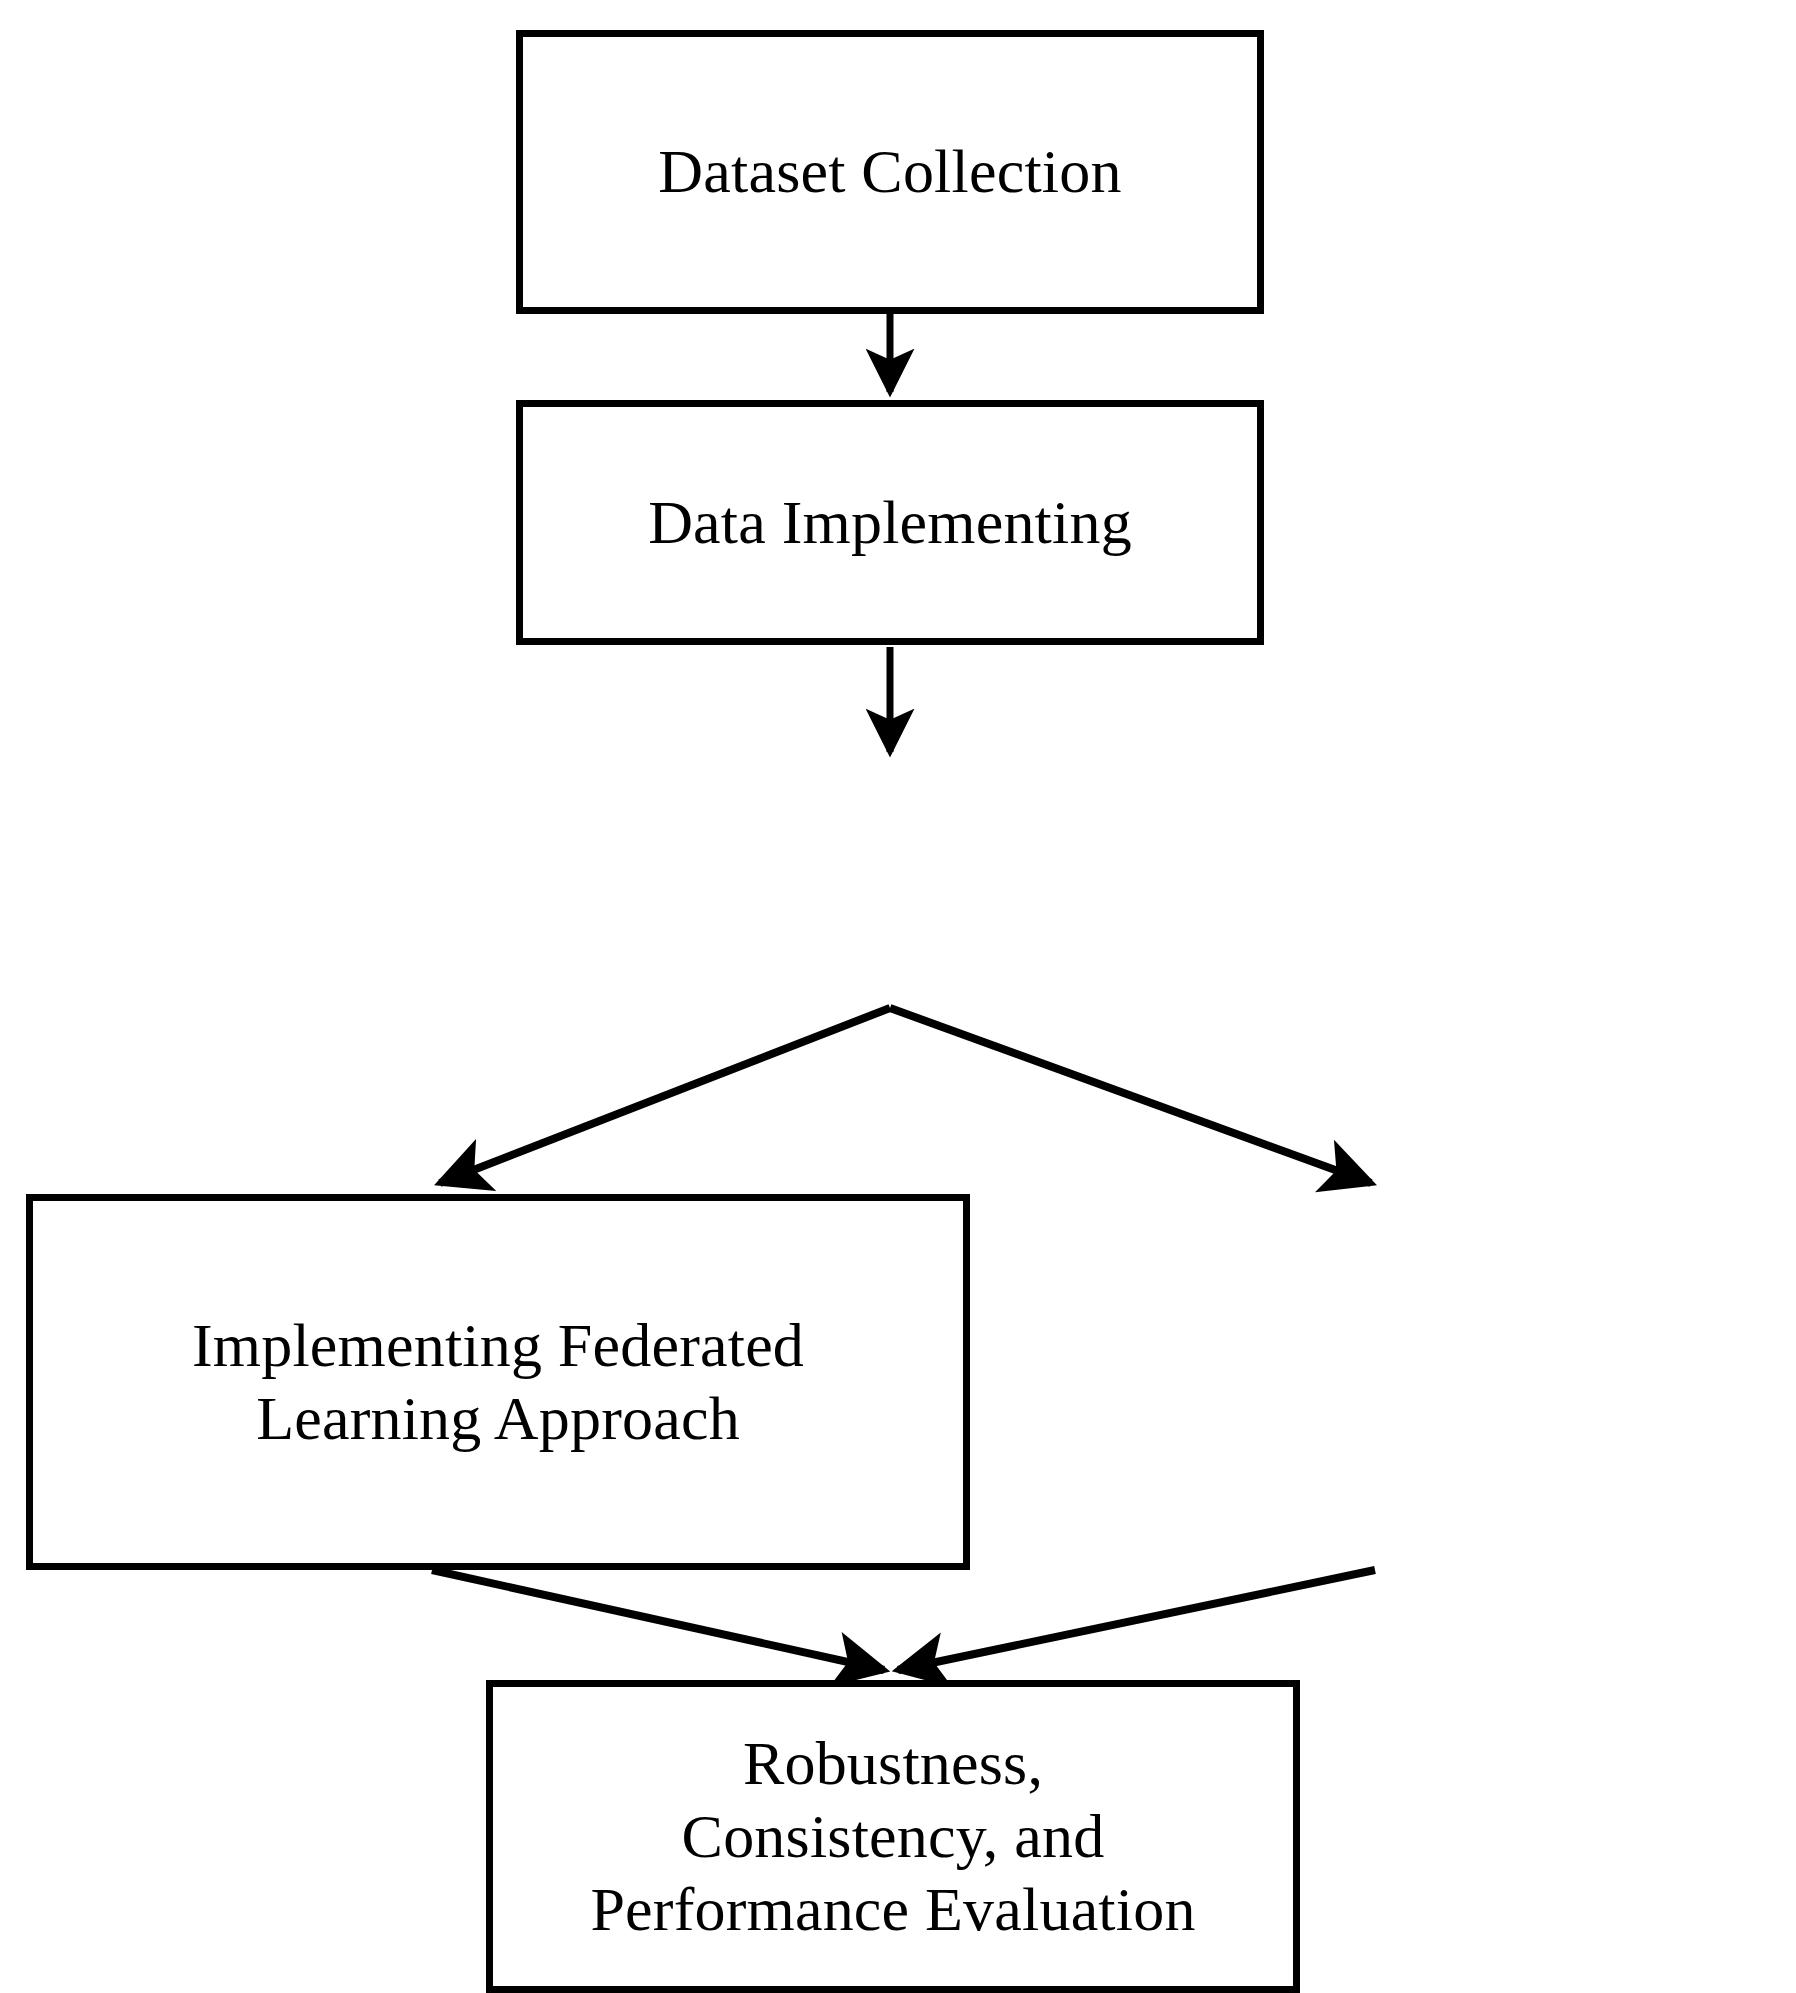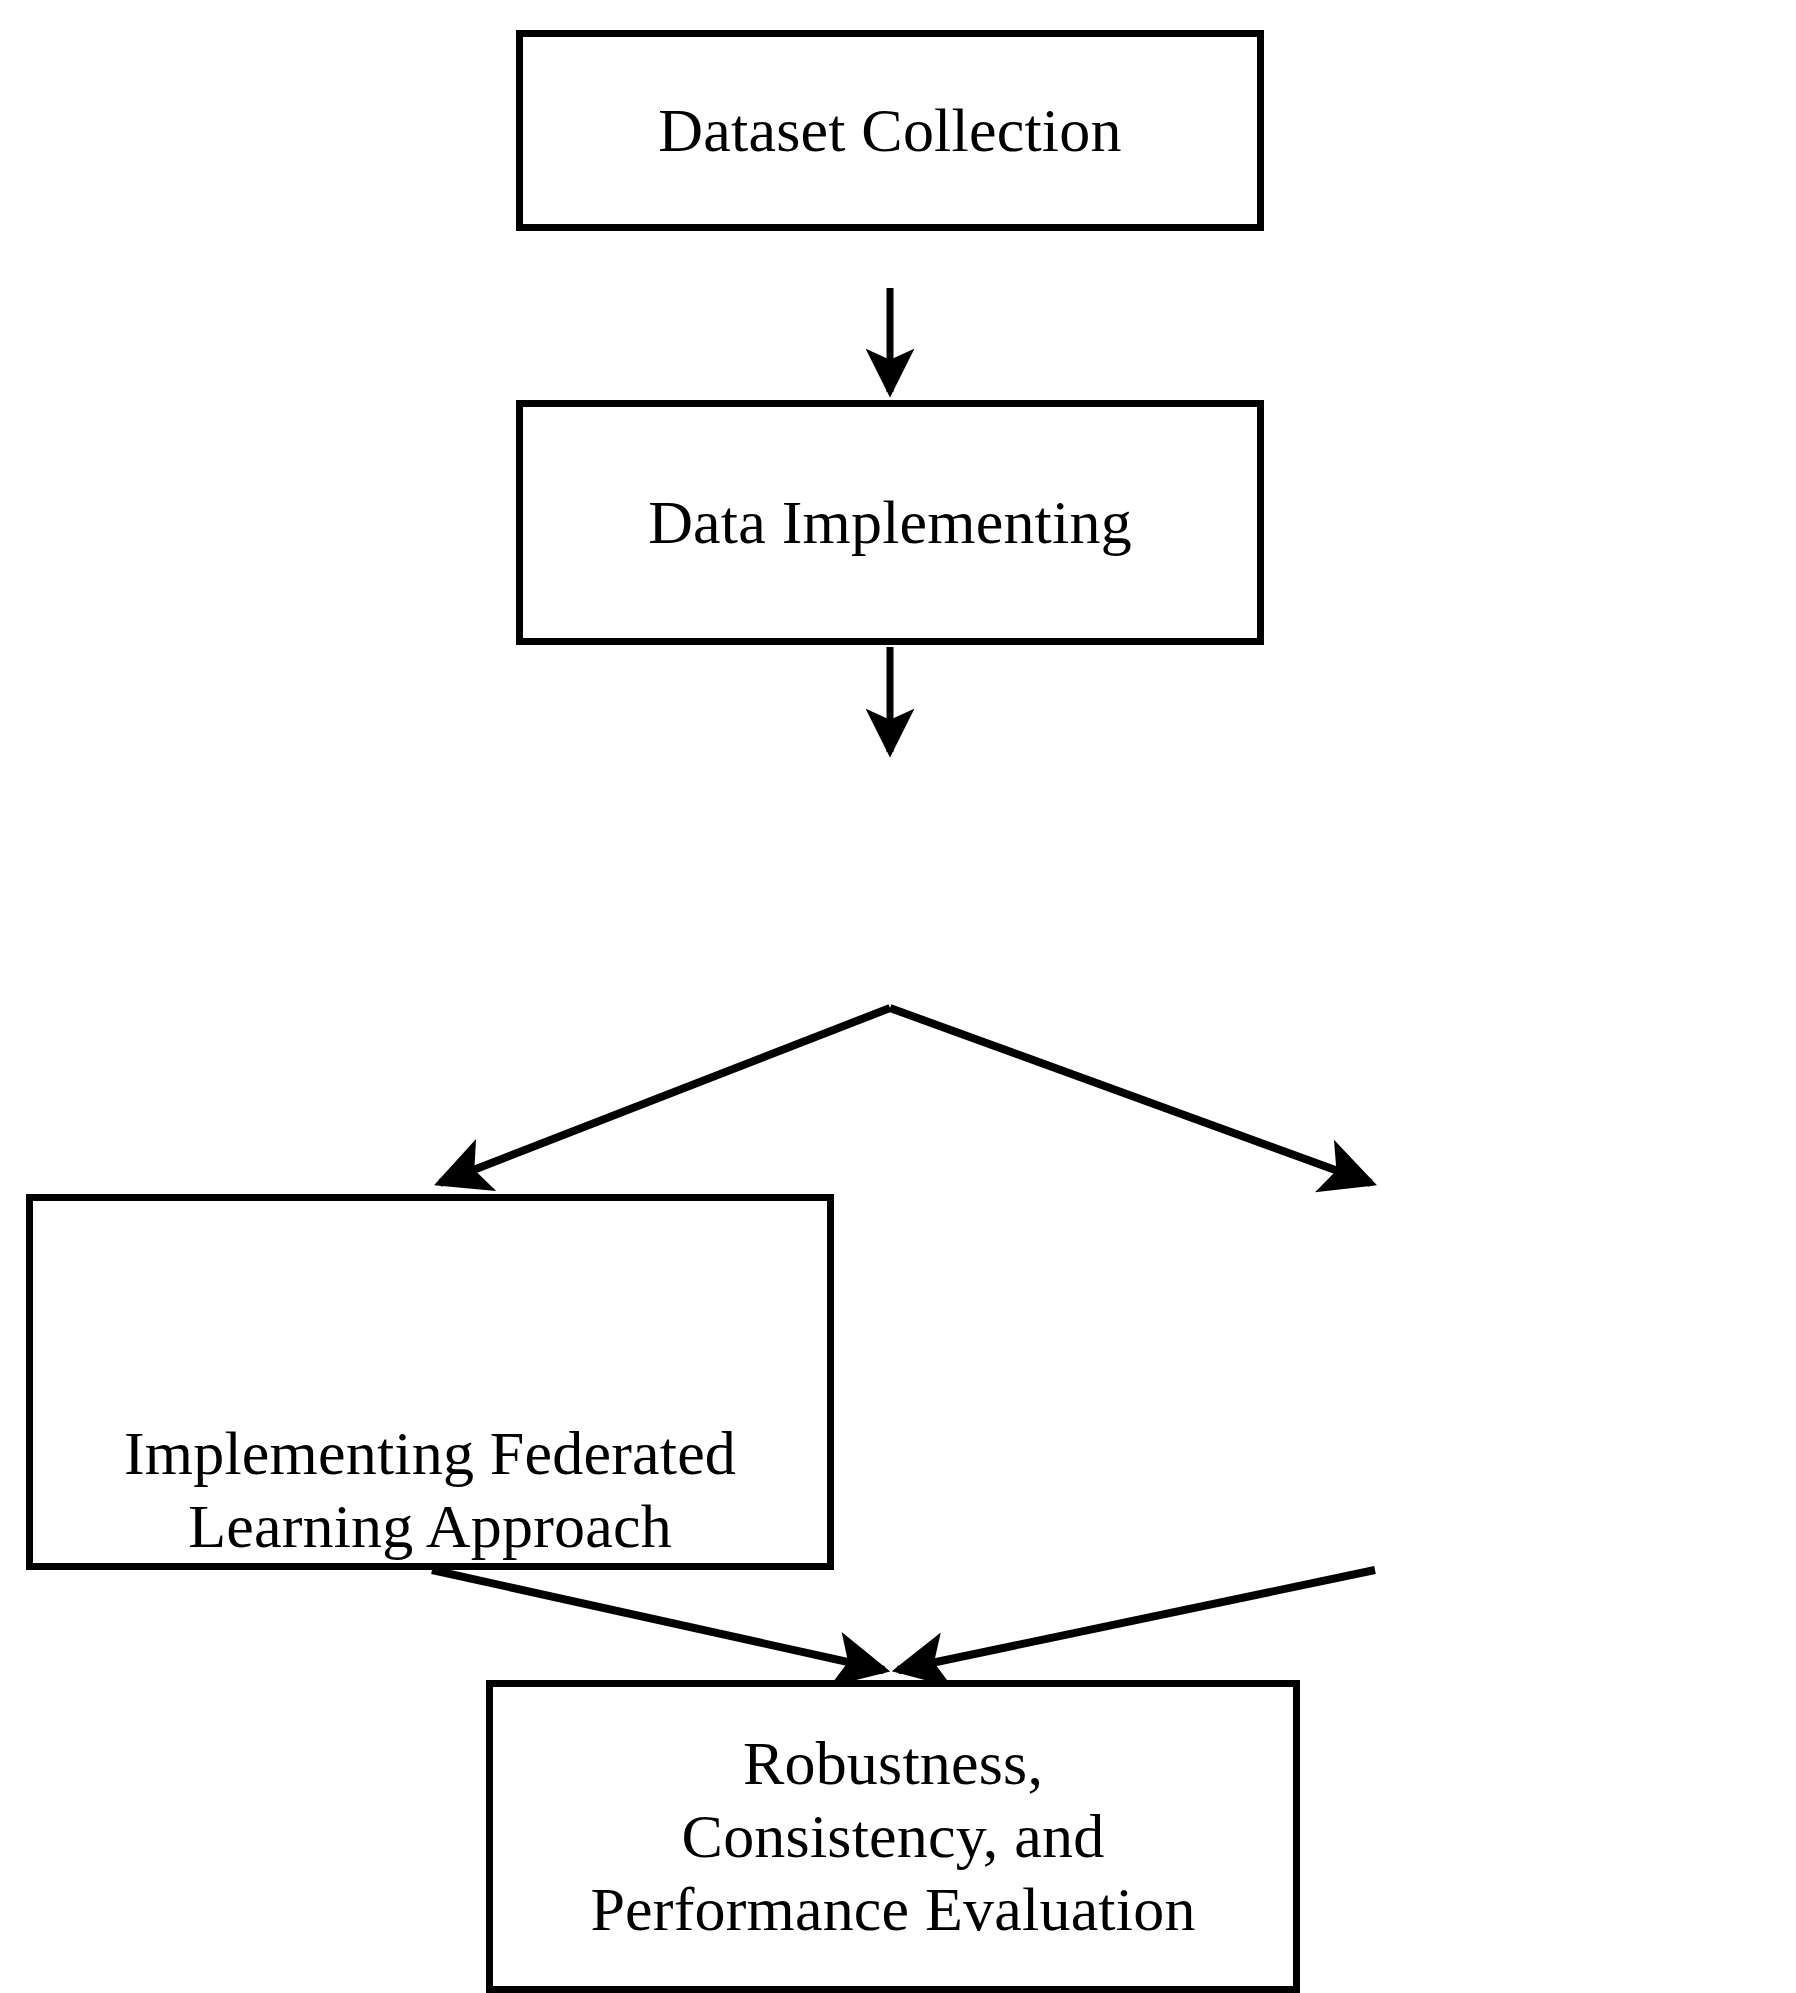--- a/index.html
+++ b/index.html
@@ -31,24 +31,24 @@
     display: block;
     width: 100%;
     font-size: 62px;
     line-height: 1.18;
     letter-spacing: 0.2px;
     white-space: pre-line;
     padding: 0 16px;
     box-sizing: border-box;
   }
   
-  #node-dataset-collection { left: 516px;  top: 30px;   width: 748px;  height: 201px; }
+  #node-dataset-collection { left: 516px;  top: 30px;   width: 748px;  height: 284px; }
   #node-data-preprocessing { left: 516px;  top: 400px;  width: 748px;  height: 245px; }
   #node-optimal-orientation{ left: 516px;  top: 760px;  width: 748px;  height: 248px; }
-  #node-federated-learning { left: 26px;   top: 1194px; width: 808px;  height: 376px; align-items: flex-end; }
+  #node-federated-learning { left: 26px;   top: 1194px; width: 944px;  height: 376px; }
   #node-conventional        { left: 966px;  top: 1194px; width: 808px;  height: 376px; }
   #node-evaluation          { left: 486px;  top: 1680px; width: 814px;  height: 313px; }
 
   #edges {
     position: absolute;
     left: 0; top: 0;
     width: 1796px;
     height: 1993px;
     z-index: 1;
   }

